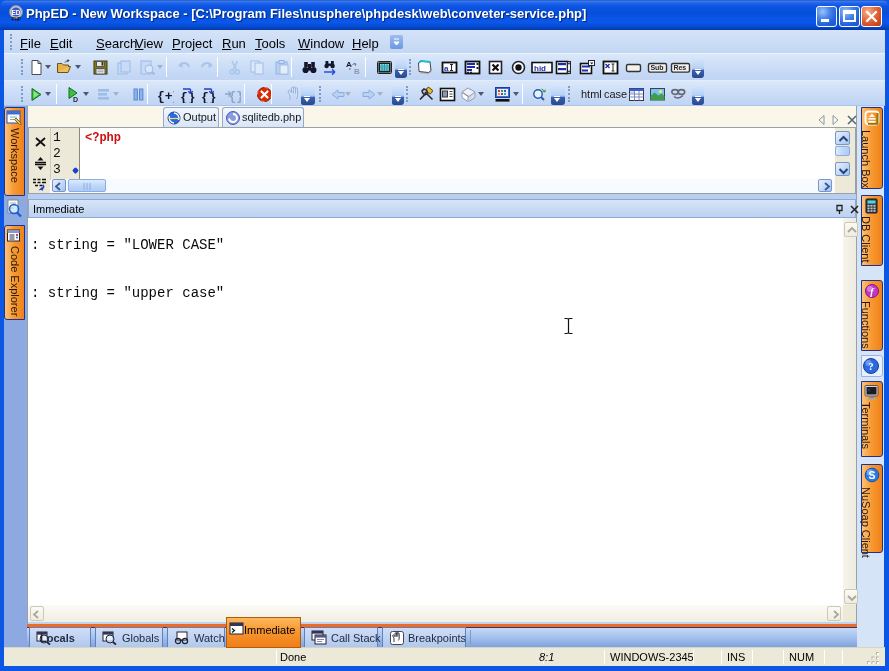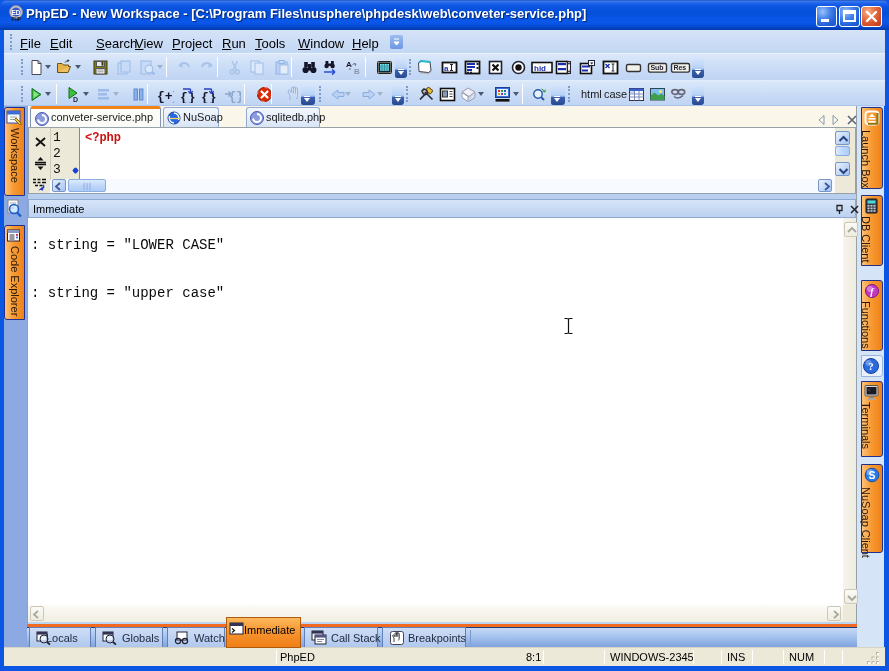--- a/index.html
+++ b/index.html
@@ -588,35 +588,28 @@
   <div class="vtxt" style="top:22px;left:4px;">NuSoap Client</div>
 </div>
 <div id="dock" class="abs">
   <div class="abs" style="left:0;top:0;width:828px;height:21px;background:#faf7ea;"></div>
   <div class="etab abs" style="left:135px;width:56px;">
         <svg style="position:absolute;left:3px;top:3px" width="14" height="14">
           <circle cx="7" cy="7" r="6" fill="#2a6ae0" stroke="#1a3f98"></circle>
           <path d="M7 2 a5 5 0 0 1 4.5 7 M7 12 a5 5 0 0 1 -4.5-7" stroke="#fff" stroke-width="1.4" fill="none"></path>
           <path d="M2 7.5 h10" stroke="#ffd860" stroke-width="1.2"></path>
         </svg>
-        <span class="lbl" style="left:19px;">NuSoap</span>
-      </div>
-  <div class="etab abs" style="left:194px;width:74px;margin-left:24px;">
+        <span class="lbl" style="left:19px;">Output</span>
+      </div>
+  <div class="etab abs" style="left:194px;width:82px;">
         <svg style="position:absolute;left:3px;top:3px" width="14" height="14">
           <circle cx="7" cy="7" r="6.5" fill="#8a9ae0" stroke="#4a5ab0"></circle>
           <path d="M7 3 a4 4 0 1 1 -4 4.5" stroke="#fff" stroke-width="2" fill="none"></path>
         </svg>
         <span class="lbl" style="left:19px;">sqlitedb.php</span>
-      </div>
-  <div class="etab act abs" style="left:2px;width:131px;">
-        <svg style="position:absolute;left:4px;top:3px" width="14" height="14">
-          <circle cx="7" cy="7" r="6.5" fill="#8a9ae0" stroke="#4a5ab0"></circle>
-          <path d="M7 3 a4 4 0 1 1 -4 4.5" stroke="#fff" stroke-width="2" fill="none"></path>
-        </svg>
-        <span class="lbl" style="left:20px;">conveter-service.php</span>
       </div>
   <div class="abs" style="left:790px;top:6px;"><svg width="46" height="12">
           <path d="M6 1.5 v9 l-5-4.5z" fill="none" stroke="#8a96a8"></path>
           <path d="M15 1.5 v9 l5-4.5z" fill="none" stroke="#8a96a8"></path>
           <path d="M30 2 l8 8 m0-8 l-8 8" stroke="#5a6678" stroke-width="1.6"></path>
         </svg></div>
   <div id="edframe" class="abs">
     <div id="edmargin" class="abs" style="height:65px;"></div>
     <div class="abs" style="left:6px;top:6px;"><svg width="12" height="11">
             <path d="M1 1 l9 8 m0-8 l-9 8" stroke="#111" stroke-width="1.8"></path>
@@ -710,21 +703,21 @@
 <div class="abs" style="left:27px;top:624px;width:830px;height:3px;background:#f26a22;"></div>
 <div class="abs" style="left:27px;top:627px;width:830px;height:1px;background:#1e3d7e;"></div>
 <div id="btabrow" class="abs" style="left:27px;top:628px;width:830px;height:19px;background:linear-gradient(180deg,#c6d9f6,#9fbeec 55%,#7fa3dd);"></div>
 <div class="btab abs" style="left:29px;top:627px;width:62px;">
       <svg style="position:absolute;left:6px;top:3px" width="15" height="14">
         <rect x="1" y="1" width="10" height="9" fill="#fff" stroke="#223"></rect>
         <rect x="1" y="1" width="10" height="2.6" fill="#335"></rect>
         <circle cx="8" cy="8" r="4" fill="rgba(220,235,255,.7)" stroke="#223"></circle>
         <path d="M11 11 l3 2.6" stroke="#223" stroke-width="1.8"></path>
       </svg>
-      <span class="lbl" style="left:16px;">Locals</span>
+      <span class="lbl" style="left:10px;font-weight:bold;">Locals</span>
     </div>
 <div class="btab abs" style="left:95px;top:627px;width:68px;">
       <svg style="position:absolute;left:6px;top:3px" width="15" height="14">
         <rect x="1" y="1" width="10" height="9" fill="#fff" stroke="#223"></rect>
         <rect x="1" y="1" width="10" height="2.6" fill="#335"></rect>
         <circle cx="8" cy="8" r="4" fill="rgba(220,235,255,.7)" stroke="#223"></circle>
         <path d="M11 11 l3 2.6" stroke="#223" stroke-width="1.8"></path>
       </svg>
       <span class="lbl" style="left:26px;">Globals</span>
     </div>
@@ -760,23 +753,23 @@
 <div class="btab abs" style="left:382px;top:627px;width:84px;">
       <svg style="position:absolute;left:6px;top:2px" width="16" height="16">
         <rect x="1.5" y="1.5" width="13" height="13" rx="2" fill="#fff" stroke="#445"></rect>
         <path d="M5 12 v-4 l-1.2-2 q-.4-.8 .4-1.1 q.7-.2 1.1 .6 l.7 1.2 v-3 q0-.8 .7-.8 t.7 .8 m0 3 v-3.8 q0-.7 .7-.7 t.7 .8 v3.7 m0-3 q0-.7 .7-.7 t.7 .8 v4.2 q0 1.5-.7 2.4" fill="none" stroke="#223" stroke-width=".9"></path>
       </svg>
       <span class="lbl" style="left:25px;">Breakpoints</span>
     </div>
 <div class="abs" style="left:470px;top:630px;width:1px;height:14px;background:#7e9ac8;"></div>
 <div id="status" class="abs">
   <div class="ssep abs" style="left:272px;"></div>
-  <div class="abs" style="left:276px;top:3px;">PhpED</div>
+  <div class="abs" style="left:276px;top:3px;">Done</div>
   <div class="ssep abs" style="left:539px;"></div>
-  <div class="abs" style="left:522px;top:3px;">8:1</div>
+  <div class="abs" style="left:535px;top:3px;font-style:italic;">8:1</div>
   <div class="ssep abs" style="left:600px;"></div>
   <div class="abs" style="left:606px;top:3px;">WINDOWS-2345</div>
   <div class="ssep abs" style="left:689px;"></div>
   <div class="ssep abs" style="left:717px;"></div>
   <div class="abs" style="left:723px;top:3px;">INS</div>
   <div class="ssep abs" style="left:748px;"></div>
   <div class="ssep abs" style="left:779px;"></div>
   <div class="abs" style="left:785px;top:3px;">NUM</div>
   <div class="ssep abs" style="left:820px;"></div>
   <div class="ssep abs" style="left:838px;"></div>

